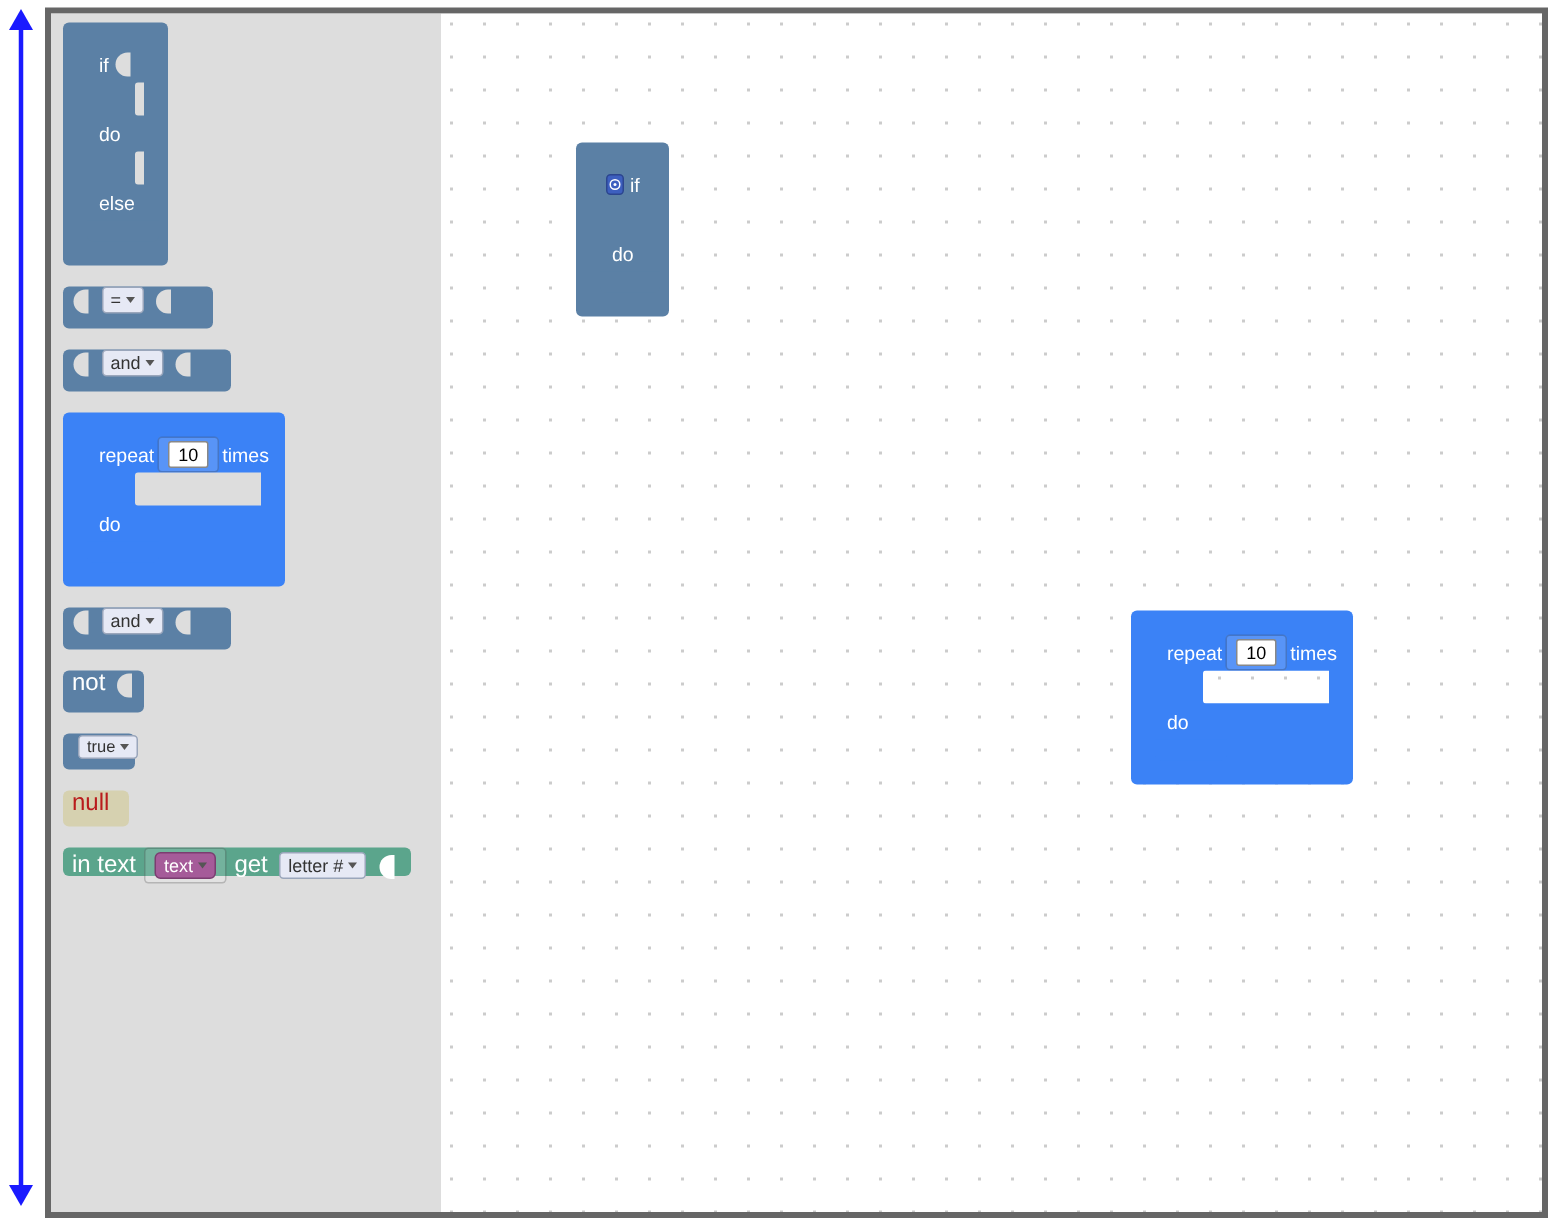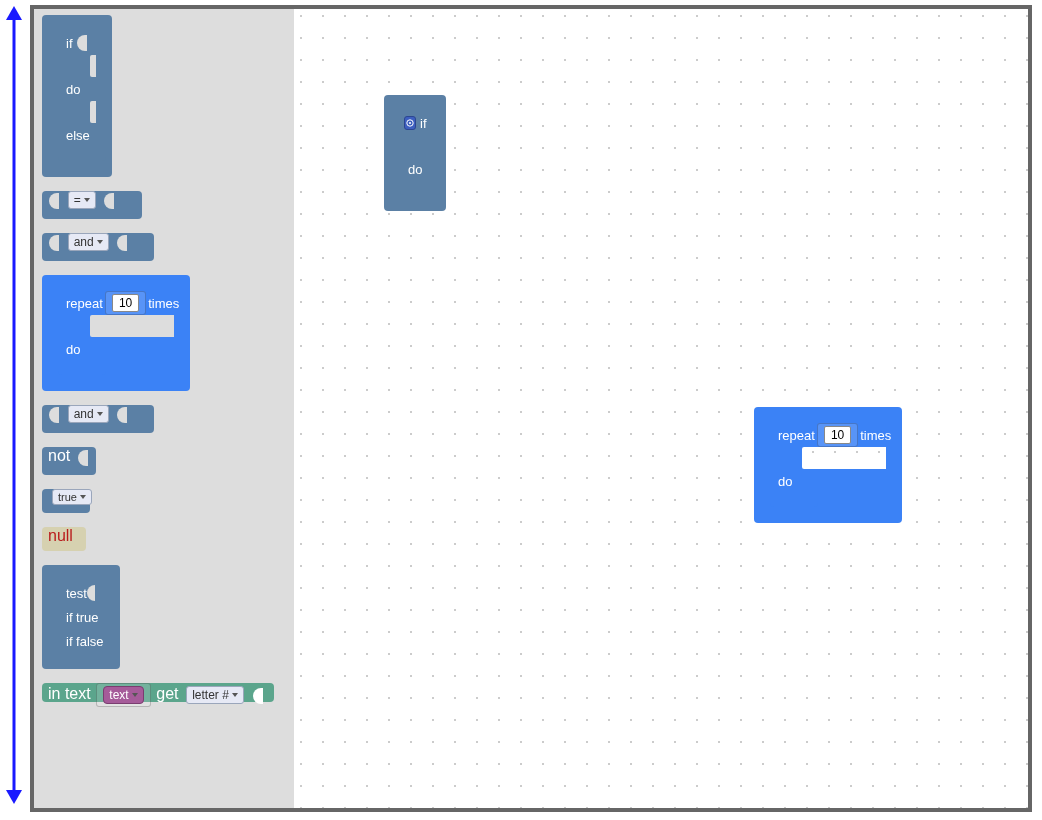--- a/index.html
+++ b/index.html
@@ -275,34 +275,20 @@
       </div>
 
       <div class="block reporter c-logic" style="width:48px;height:24px;">
         <span class="inner-field inner-dd" style="height:16px;font-size:11px;">true</span>
       </div>
 
       <div class="block reporter c-null" style="width:44px;height:24px;">
         <span class="small" style="color:#b91c1c;">null</span>
       </div>
 
-      <div class="block stmt c-logic" style="width:78px;">
-        <div class="row">
-            <span>test</span>
-            <span class="slot-puzzle" style="margin-left:auto;"></span>
-          </div>
-        <div class="row">
-            <span>if true</span>
-            <span class="slot-puzzle" style="margin-left:auto;"></span>
-          </div>
-        <div class="row">
-            <span>if false</span>
-            <span class="slot-puzzle" style="margin-left:auto;"></span>
-          </div>
-      </div>
 
       <div class="block reporter c-text" style="width:232px;height:19px;">
         <span class="small">in text</span>
         <span class="inner-box"><span class="var-field inner-dd">text</span></span>
         <span class="small">get</span>
         <span class="inner-field inner-dd">letter #</span>
         <span class="slot-puzzle slot-puzzle-white" style="margin-left:2px;"></span>
       </div>
 
     </div>

